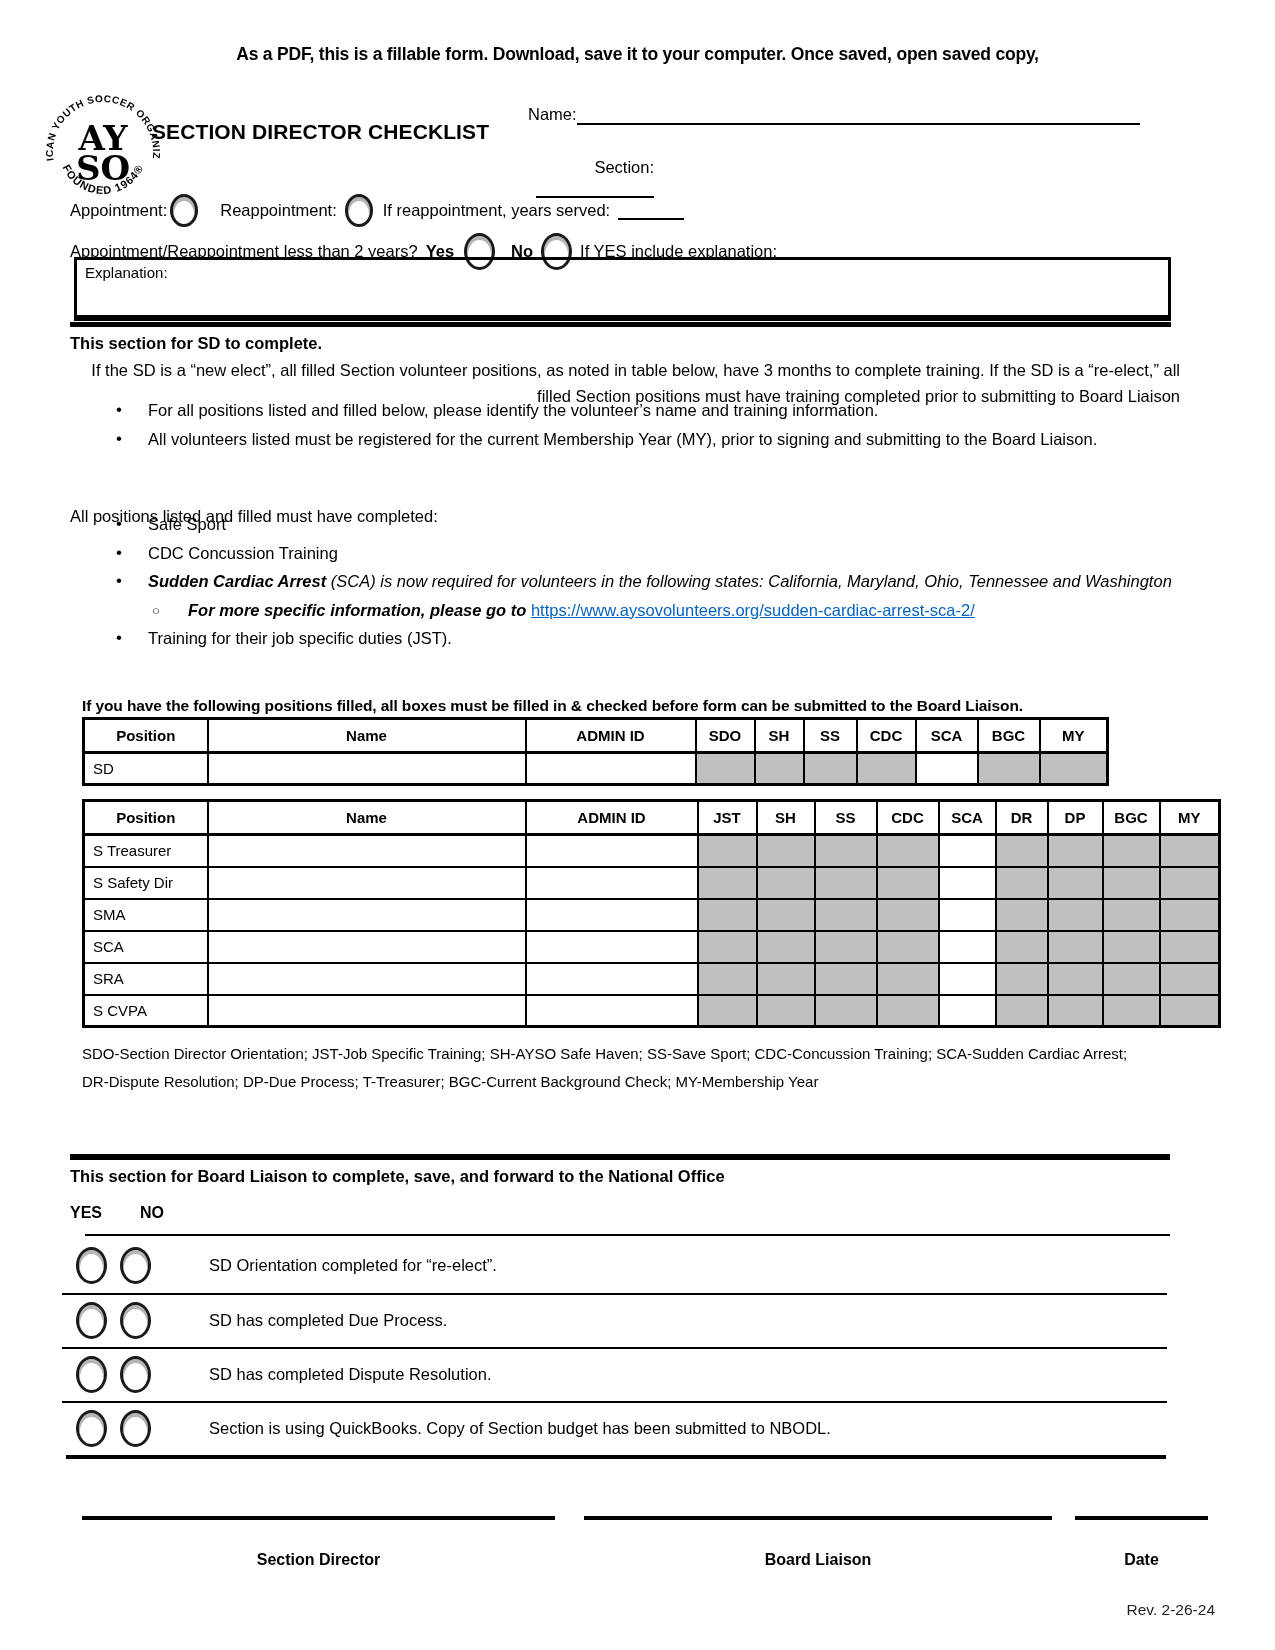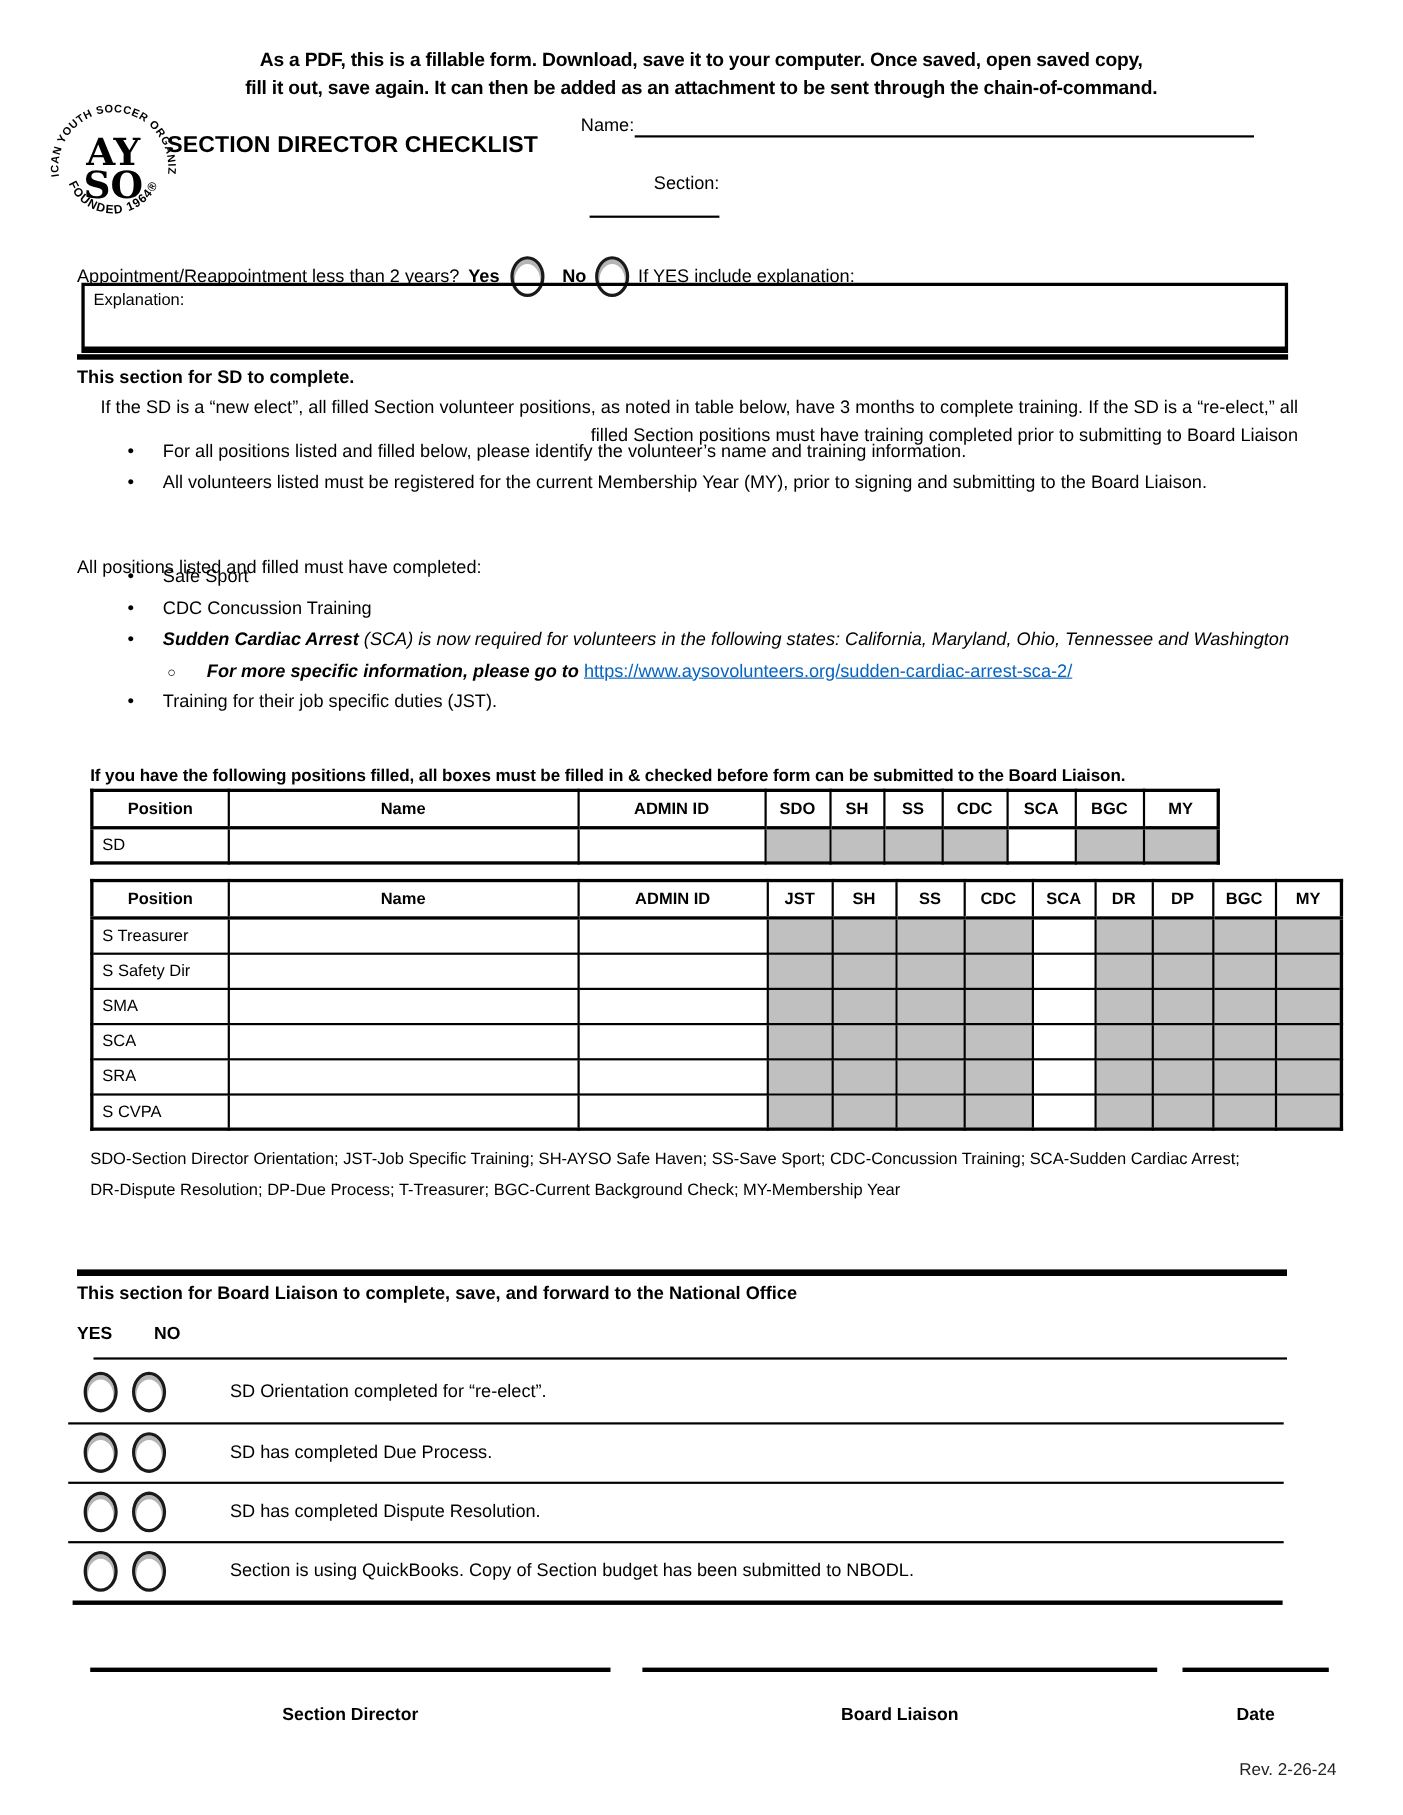--- a/index.html
+++ b/index.html
@@ -109,21 +109,20 @@
 
   .rev { top:1601px; left:1065px; width:150px; text-align:right; font-size:15.5px; color:#222; }
 </style>
 </head>
 <body>
 
 <div class="page">
 
   <div class="abs top-note">
     <div>As a PDF, this is a fillable form. Download, save it to your computer. Once saved, open saved copy,</div>
-    <div>fill it out, save again. It can then be added as an attachment to be sent through the chain-of-command.</div>
   </div>
 
   <svg class="abs logo" viewBox="0 0 126 126">
     <defs>
       <path id="arcTop" d="M 14,72 A 50,50 0 1 1 112,72"></path>
       <path id="arcBot" d="M 22,76 A 44,44 0 0 0 104,76"></path>
     </defs>
     <text font-size="10" font-weight="bold" fill="#000" letter-spacing="0.6" font-family="Liberation Sans, sans-serif">
       <textPath href="#arcTop" startOffset="50%" text-anchor="middle">AMERICAN YOUTH SOCCER ORGANIZATION</textPath>
     </text>
@@ -139,20 +138,28 @@
   <div class="abs field name-field">
     <span class="lbl">Name:</span>
     <span class="fill-line grow"></span>
   </div>
 
   <div class="abs field section-field">
     <span class="lbl">Section:</span>
     <span class="fill-line"></span>
   </div>
 
+  <div class="abs appt-row">
+    <span>Appointment:</span>
+    <span class="radio" style="margin-left:3px;"></span>
+    <span style="margin-left:22px;">Reappointment:</span>
+    <span class="radio" style="margin-left:8px;"></span>
+    <span style="margin-left:10px;">If reappointment, years served:</span>
+    <span class="fill-line" style="width:66px; margin-left:8px;"></span>
+  </div>
 
   <div class="abs less3-row">
     <span>Appointment/Reappointment less than 2 years?</span>
     <span class="bold" style="margin-left:8px;">Yes</span>
     <span class="radio lg" style="margin-left:10px;"></span>
     <span class="bold" style="margin-left:16px;">No</span>
     <span class="radio lg" style="margin-left:8px;"></span>
     <span style="margin-left:8px;">If YES include explanation:</span>
   </div>
 

